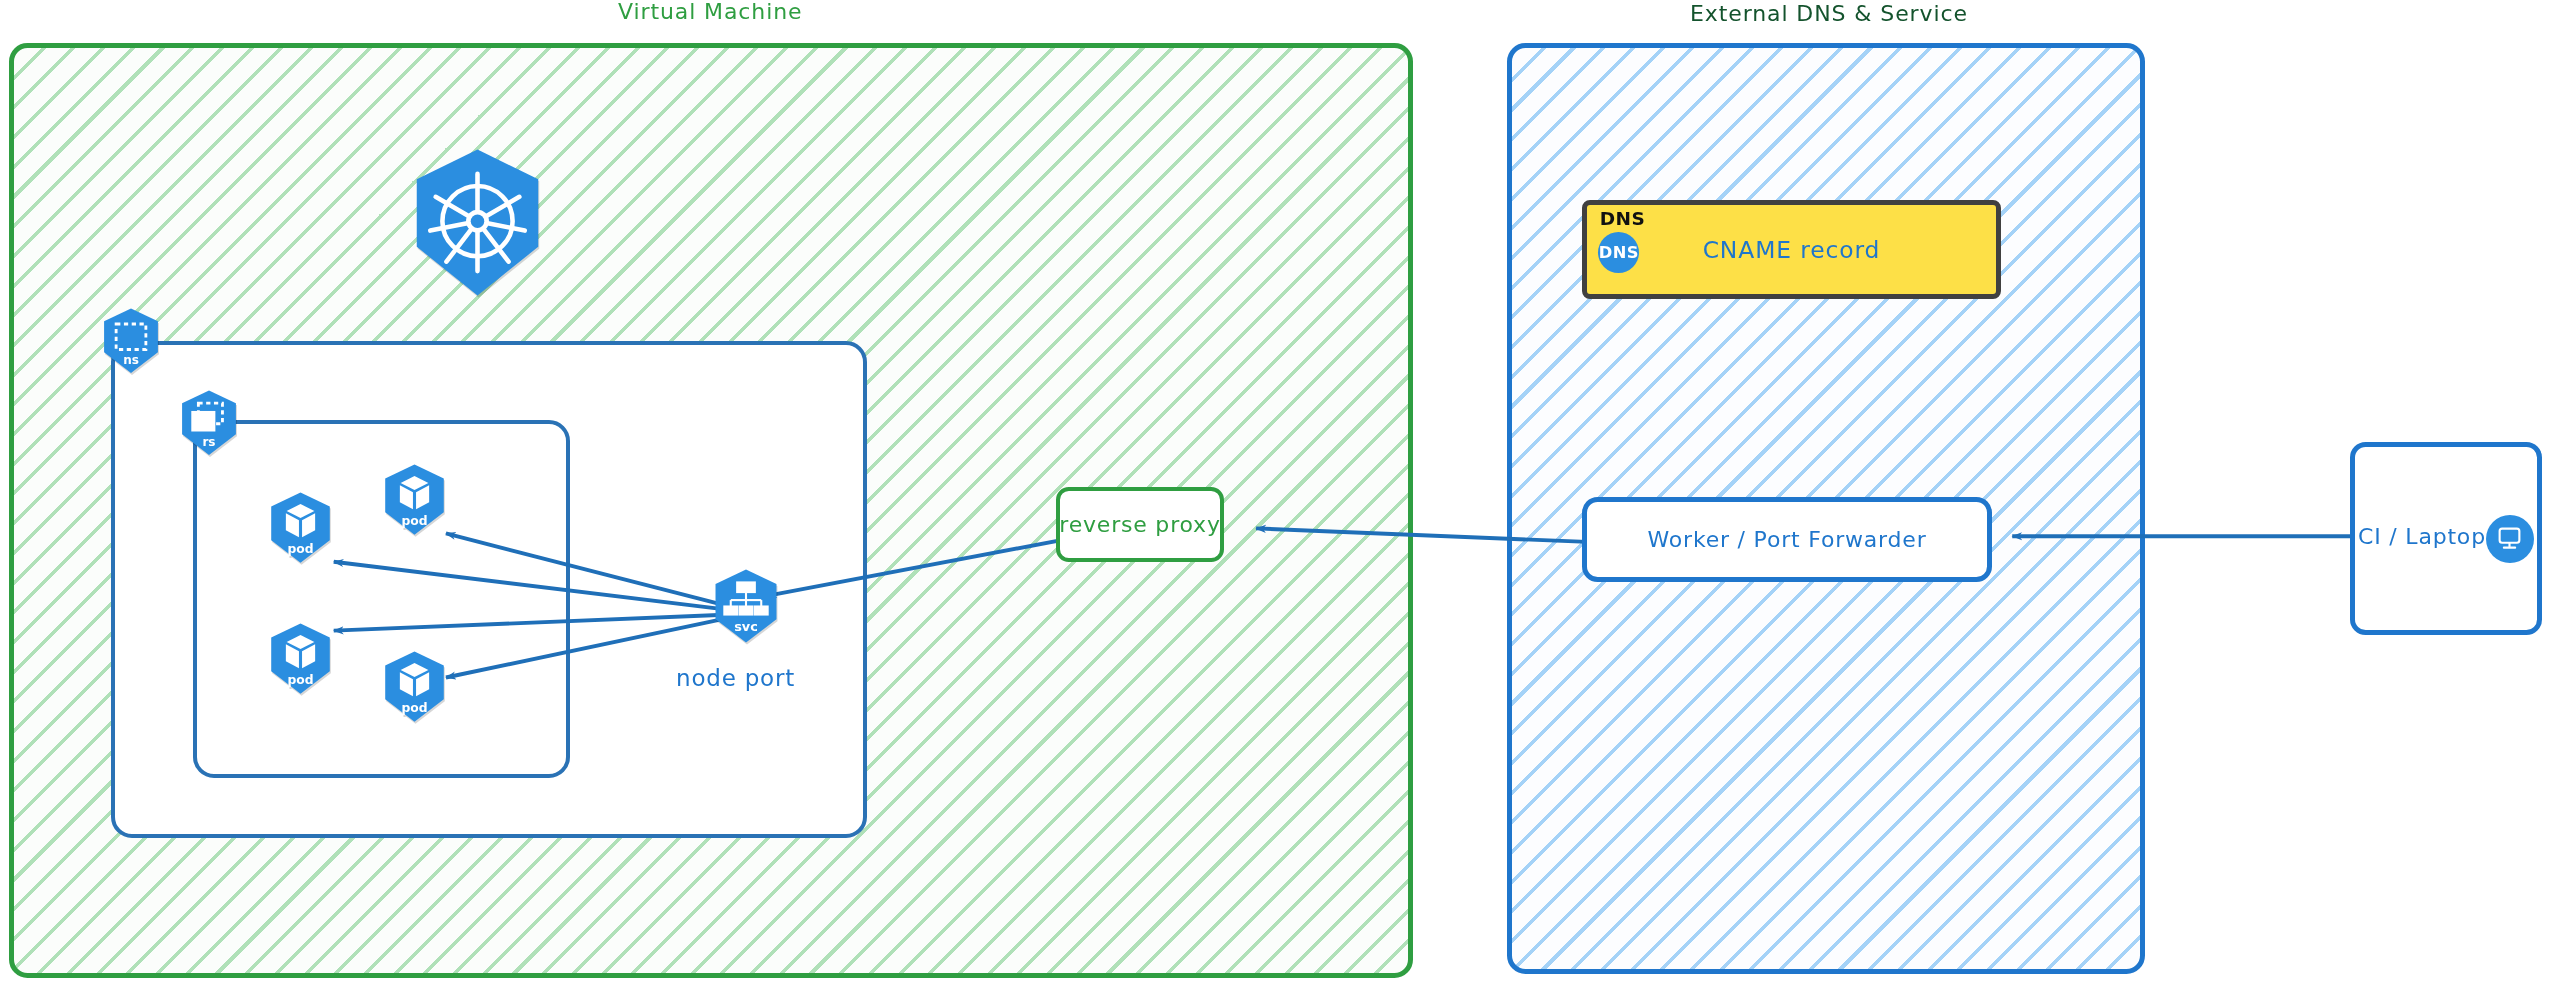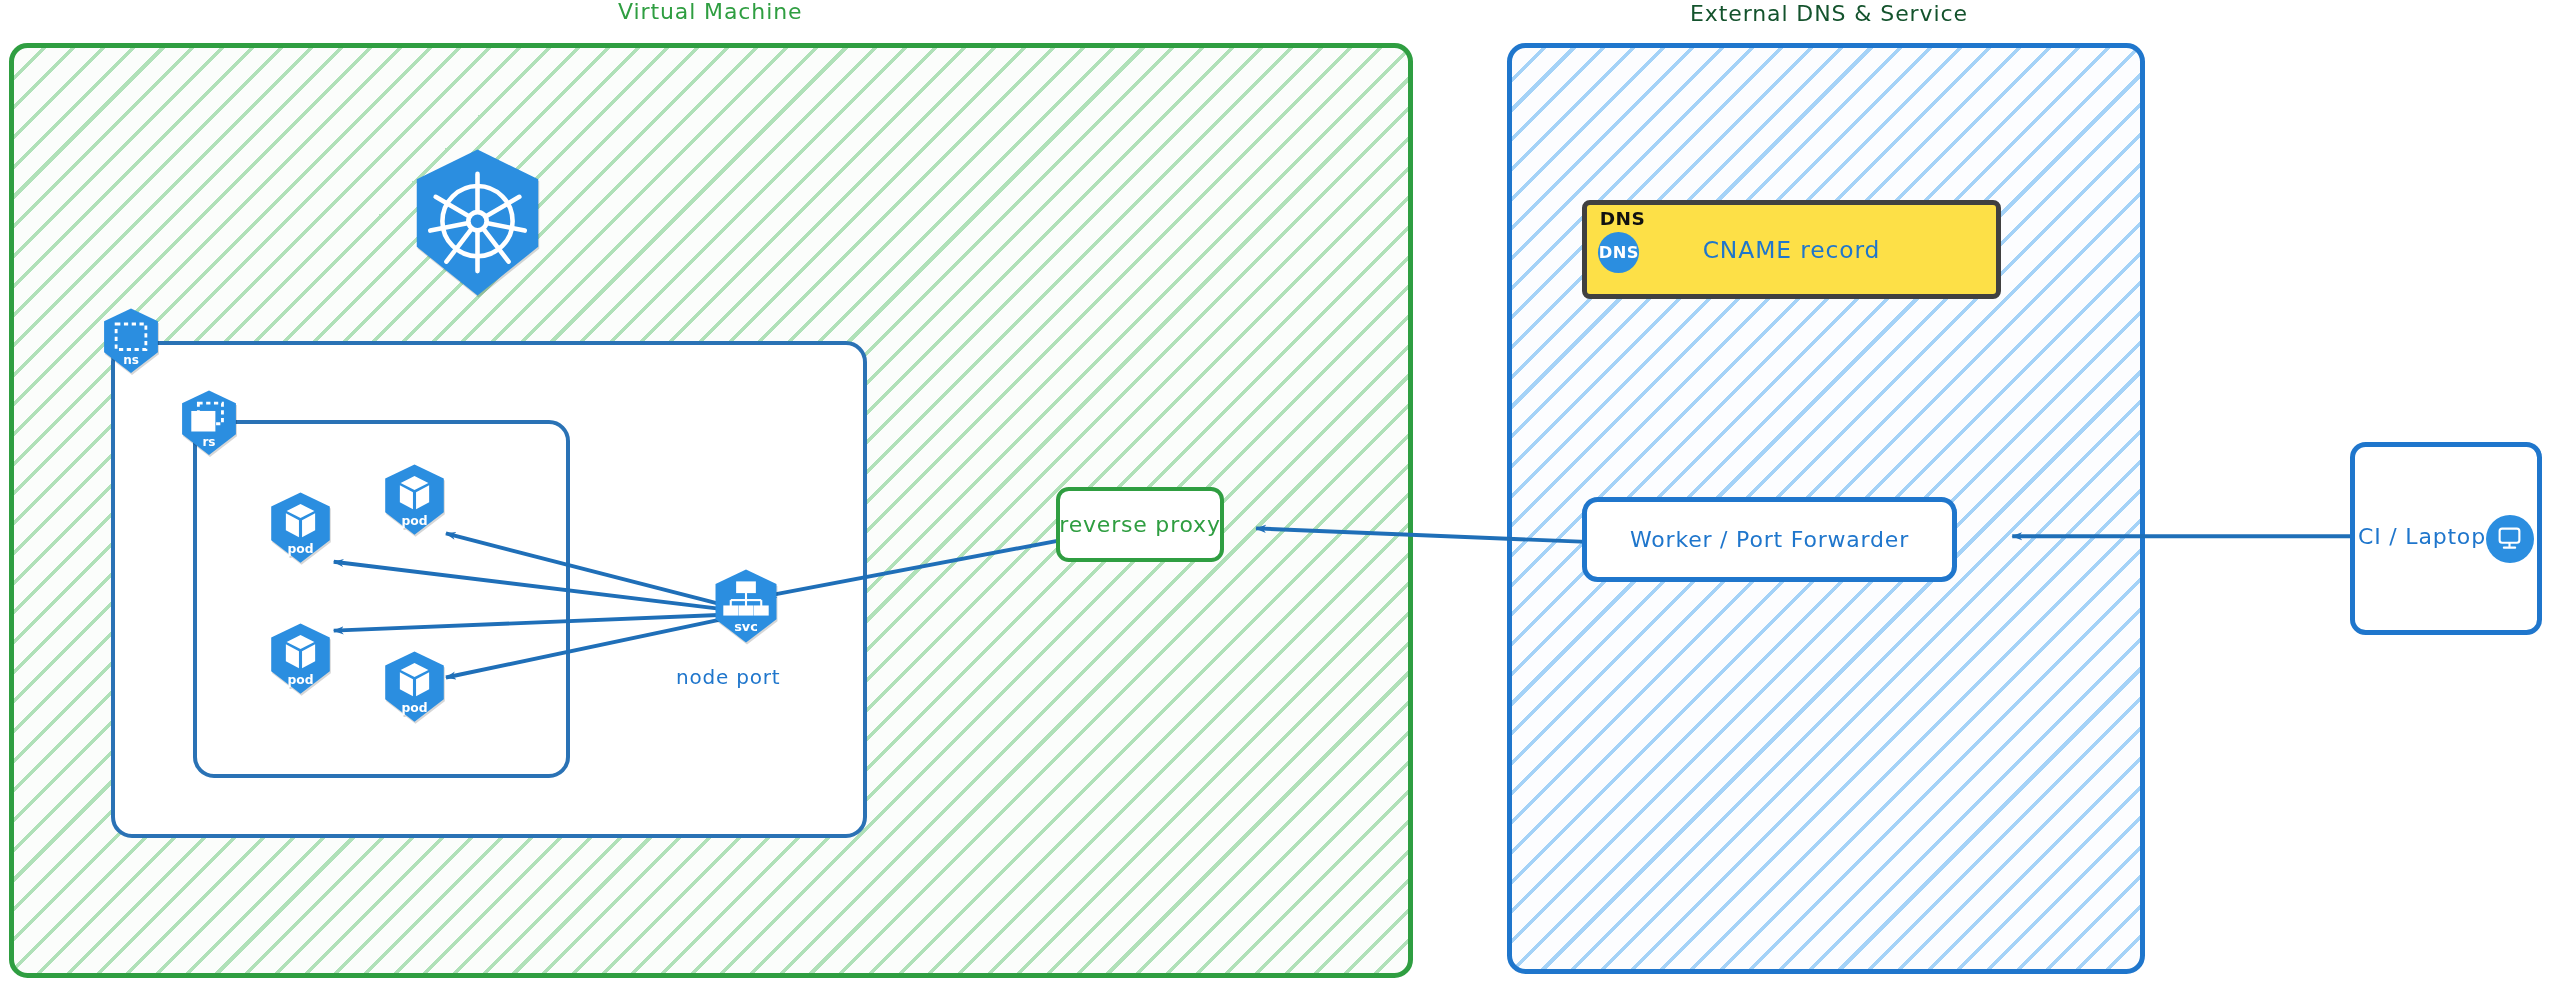--- a/index.html
+++ b/index.html
@@ -150,21 +150,21 @@
   .k8s-node {
     position: absolute;
     display: flex;
     align-items: center;
     justify-content: center;
   }
   .k8s-node svg { display: block; filter: drop-shadow(1.4px 2.1px 0.7px rgba(0,0,0,0.16)); }
 
   .free-label {
     position: absolute;
-    font-size: 20px;
+    font-size: 23px;
     white-space: nowrap;
     letter-spacing: 0.8px;
   }
 
   #arrow-layer, #arrow-layer-top {
     position: absolute;
     left: 0; top: 0;
     width: 2576px;
     height: 983px;
     pointer-events: none;
@@ -320,21 +320,21 @@
   <div class="box green-outline" style="left:1056px; top:487px; width:168px; height:75px;">
     <span class="box-label label-green">reverse proxy</span>
   </div>
 
   <div id="dns-card" style="left:1582px; top:200px; width:419px; height:99px;">
     <span id="dns-card-tag">DNS</span>
     <span class="dns-badge">DNS</span>
     <span id="dns-card-text">CNAME record</span>
   </div>
 
-  <div class="box blue-outline" style="left:1582px; top:497px; width:375px; height:85px;">
+  <div class="box blue-outline" style="left:1582px; top:497px; width:410px; height:85px;">
     <span class="box-label label-blue">Worker / Port Forwarder</span>
   </div>
 
   <div class="box blue-outline" style="left:2350px; top:442px; width:192px; height:193px; flex-direction:row;">
     <span class="box-label label-blue" style="margin-bottom:4.3px;">CI / Laptop</span>
     <span class="icon-circle">
       <svg width="31" height="31" viewBox="0 0 44 44">
         <rect x="8" y="8" width="28" height="20" rx="3.5" fill="none" stroke="#ffffff" stroke-width="3"></rect>
         <line x1="22" y1="28" x2="22" y2="34" stroke="#ffffff" stroke-width="3"></line>
         <line x1="14" y1="35" x2="30" y2="35" stroke="#ffffff" stroke-width="3" stroke-linecap="round"></line>

